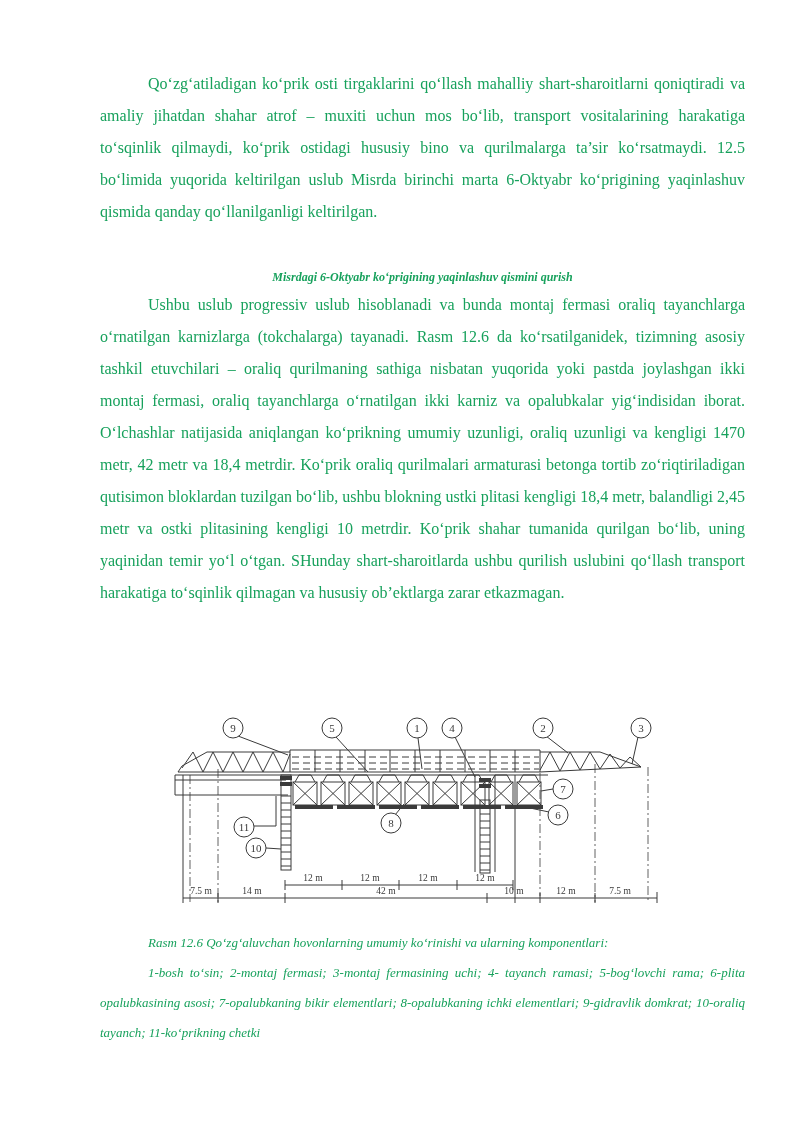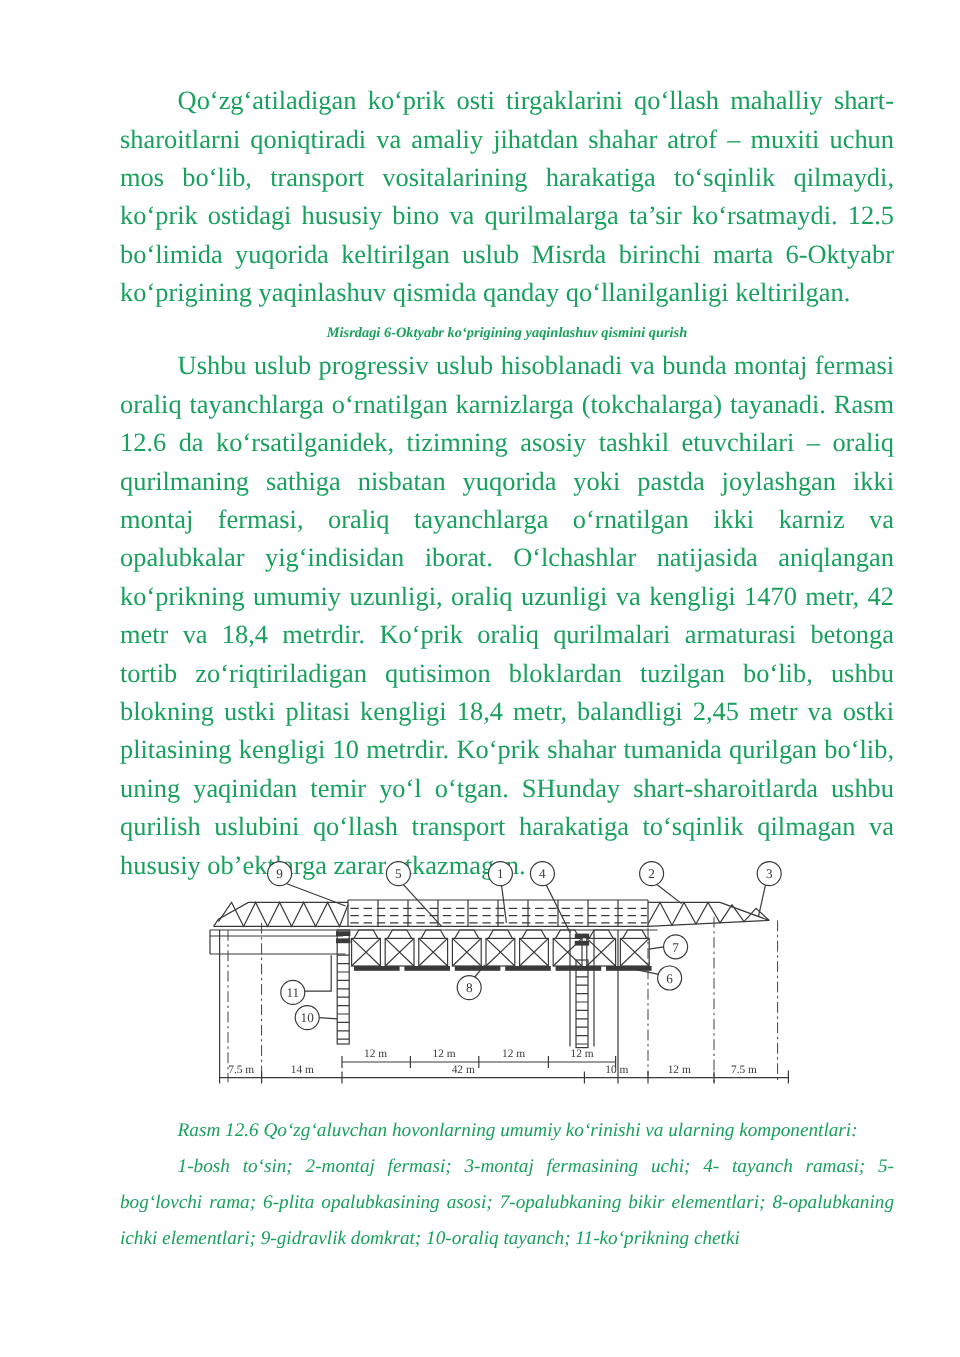--- a/index.html
+++ b/index.html
@@ -2,37 +2,37 @@
 <html><head>
 <meta charset="utf-8">
 <style>
   html,body{margin:0;padding:0;background:#ffffff;}
   .page{
     position:relative;width:800px;height:1131px;background:#ffffff;overflow:hidden;
     font-family:"Liberation Serif","DejaVu Serif",serif;
   }
   .body-text{
     position:absolute;left:100px;width:645px;margin:0;
-    font-size:22px;line-height:32px;text-align:justify;text-indent:48px;
+    font-size:16px;line-height:32px;text-align:justify;text-indent:48px;
     color:#17a15c;
   }
   .p1{top:68px;}
   .heading{
     position:absolute;left:100px;width:645px;margin:0;top:261px;
     font-size:12px;line-height:32px;text-align:center;
     font-weight:bold;font-style:italic;color:#17a15c;
   }
   .p2{top:289px;}
   .figure-wrap{
     position:absolute;left:168px;top:712px;width:492px;height:196px;
   }
   .figure-wrap svg{display:block;width:492px;height:196px;}
   .caption{
     position:absolute;left:100px;width:645px;margin:0;
-    font-size:16px;line-height:30px;text-align:justify;text-indent:48px;
+    font-size:13px;line-height:30px;text-align:justify;text-indent:48px;
     font-style:italic;color:#17a15c;
   }
   .cap1{top:928px;}
   .cap2{top:958px;}
   .ink{stroke:#3a3a3a;stroke-width:1;fill:none;}
   .inkfill{fill:#3a3a3a;stroke:none;}
   .dashdot{stroke:#3a3a3a;stroke-width:0.8;fill:none;stroke-dasharray:9 3 2 3;}
   .dash{stroke:#3a3a3a;stroke-width:1;fill:none;stroke-dasharray:7 4;}
   .callout-circle{fill:#ffffff;stroke:#3a3a3a;stroke-width:1;}
   .callout-num{font-family:"Liberation Serif","DejaVu Serif",serif;font-size:11px;fill:#3a3a3a;text-anchor:middle;}

